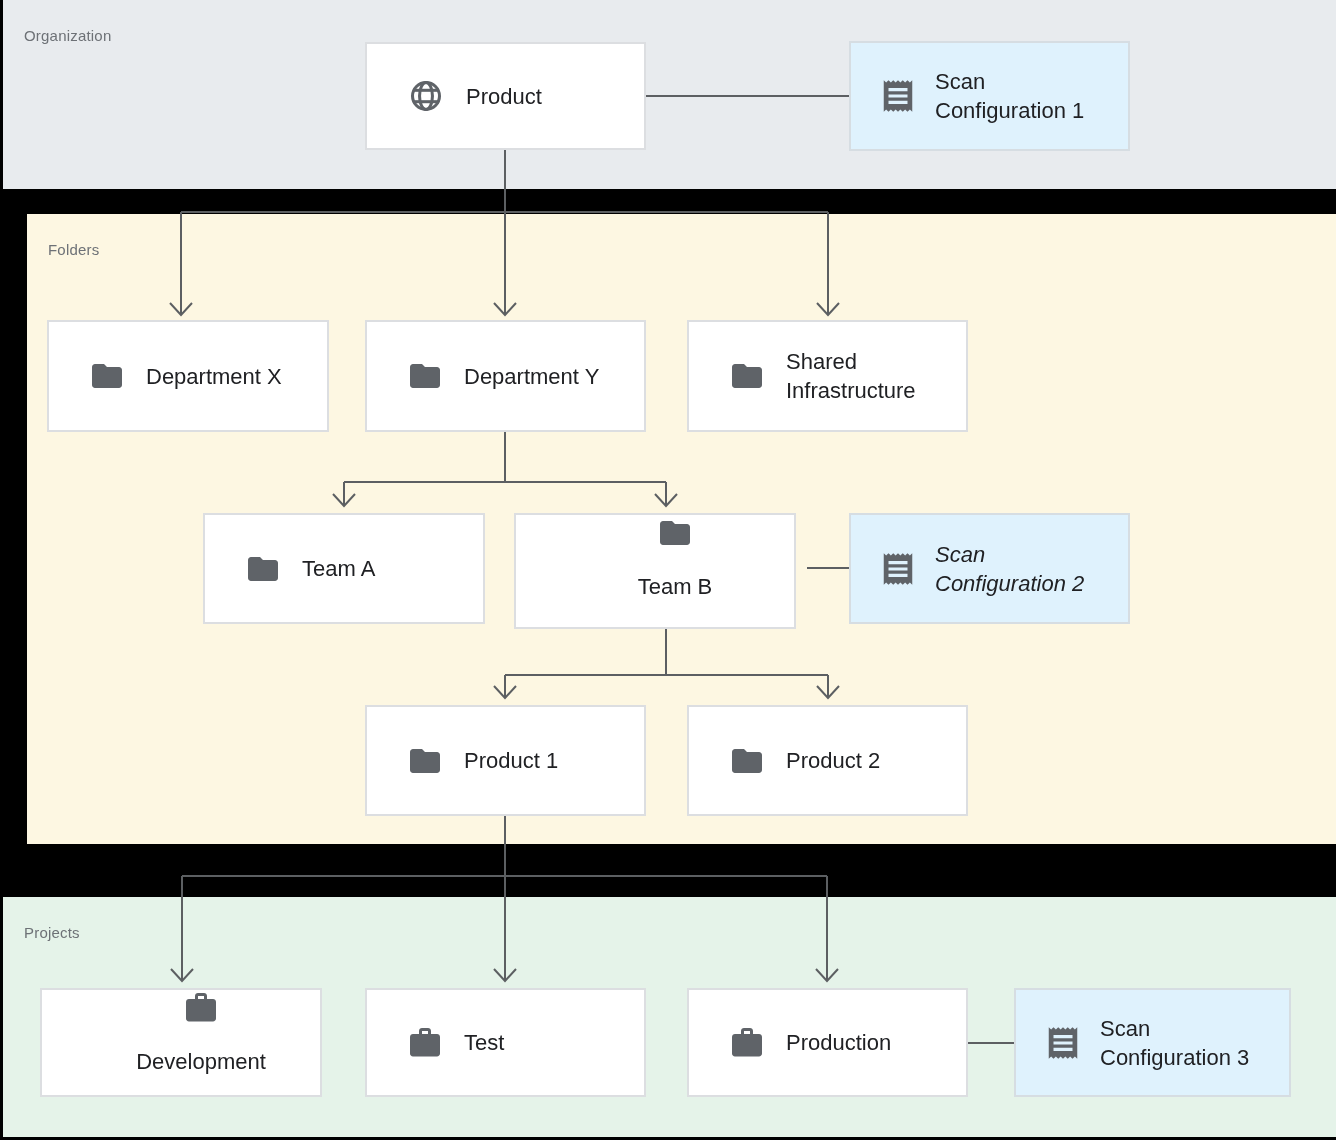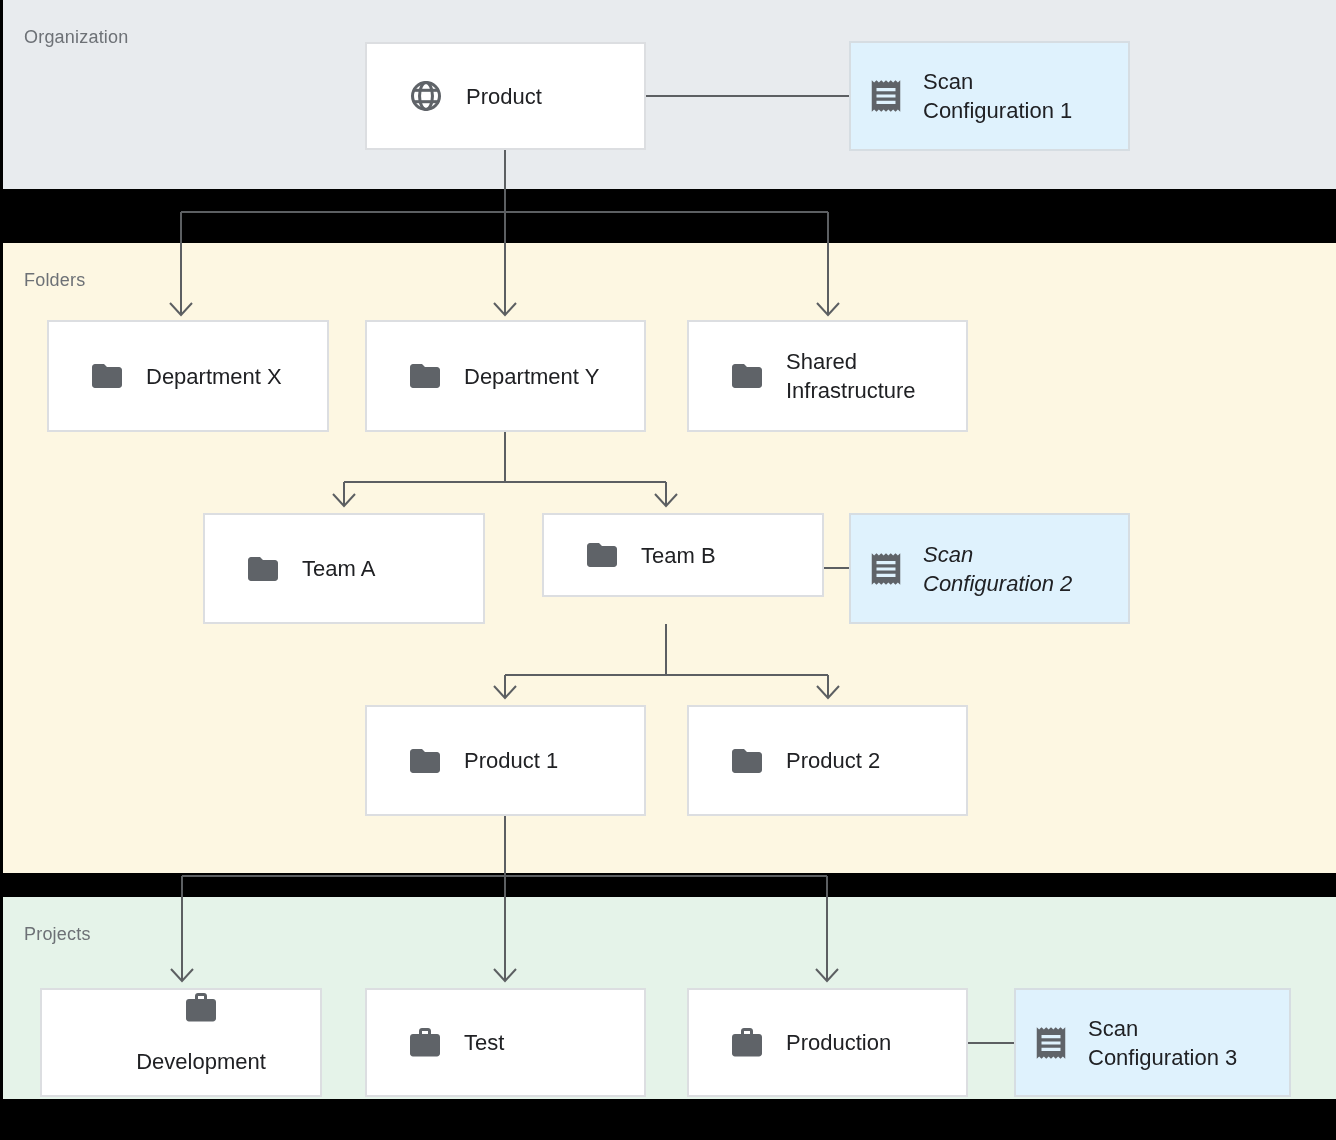--- a/index.html
+++ b/index.html
@@ -15,27 +15,27 @@
     background: #000000;
     overflow: hidden;
   }
   
   .band {
     position: absolute;
     left: 3px;
     right: 0;
   }
   .band-organization { top: 0;     height: 189px; background: #e8ebee; }
-  .band-folders      { top: 243px; height: 630px; background: #fdf7e2; }
-  .band-projects     { top: 897px; height: 202px; background: #e5f3e9; }
+  .band-folders      { top: 214px; height: 630px; background: #fdf7e2; margin-left: 24px; }
+  .band-projects     { top: 897px; height: 240px; background: #e5f3e9; }
   .band-label {
     position: absolute;
     left: 21px;
     top: 27px;
-    font-size: 18px;
+    font-size: 15px;
     color: #6d7176;
     letter-spacing: 0.2px;
   }
   
   .connectors {
     position: absolute;
     left: 0;
     top: 0;
     pointer-events: none;
   }
@@ -51,21 +51,21 @@
     background: #ffffff;
     border: 2px solid #dcdee1;
     display: flex;
     align-items: center;
     padding-left: 40px;
     gap: 21px;
   }
   .node.scan {
     background: #dff2fd;
     border-color: #d6dde2;
-    padding-left: 16px;
+    padding-left: 28px;
     gap: 18px;
   }
   .node-label {
     font-size: 22px;
     line-height: 29px;
     color: #202124;
   }
   .node .wrap { max-width: 176px; }
   .icon { display: inline-flex; flex: 0 0 auto; }
   .icon svg { display: block; }
@@ -155,21 +155,21 @@
 
   <div class="node" style="left:203px; top:513px; width:282px; height:111px;">
     <span class="icon">
       <svg width="36" height="36" viewBox="0 0 24 24" fill="#5f6368">
         <path d="M10 4H4c-1.1 0-1.99.9-1.99 2L2 18c0 1.1.9 2 2 2h16c1.1 0 2-.9 2-2V8c0-1.1-.9-2-2-2h-8l-2-2z"></path>
       </svg>
     </span>
     <span class="node-label">Team A</span>
   </div>
 
-  <div class="node" style="left:542px; top:513px; width:282px; height:84px;">
+  <div class="node" style="left:514px; top:513px; width:282px; height:116px;flex-direction:column;">
     <span class="icon">
       <svg width="36" height="36" viewBox="0 0 24 24" fill="#5f6368">
         <path d="M10 4H4c-1.1 0-1.99.9-1.99 2L2 18c0 1.1.9 2 2 2h16c1.1 0 2-.9 2-2V8c0-1.1-.9-2-2-2h-8l-2-2z"></path>
       </svg>
     </span>
     <span class="node-label">Team B</span>
   </div>
 
   <div class="node scan" style="left:849px; top:513px; width:281px; height:111px;font-style:italic;">
     <span class="icon">

